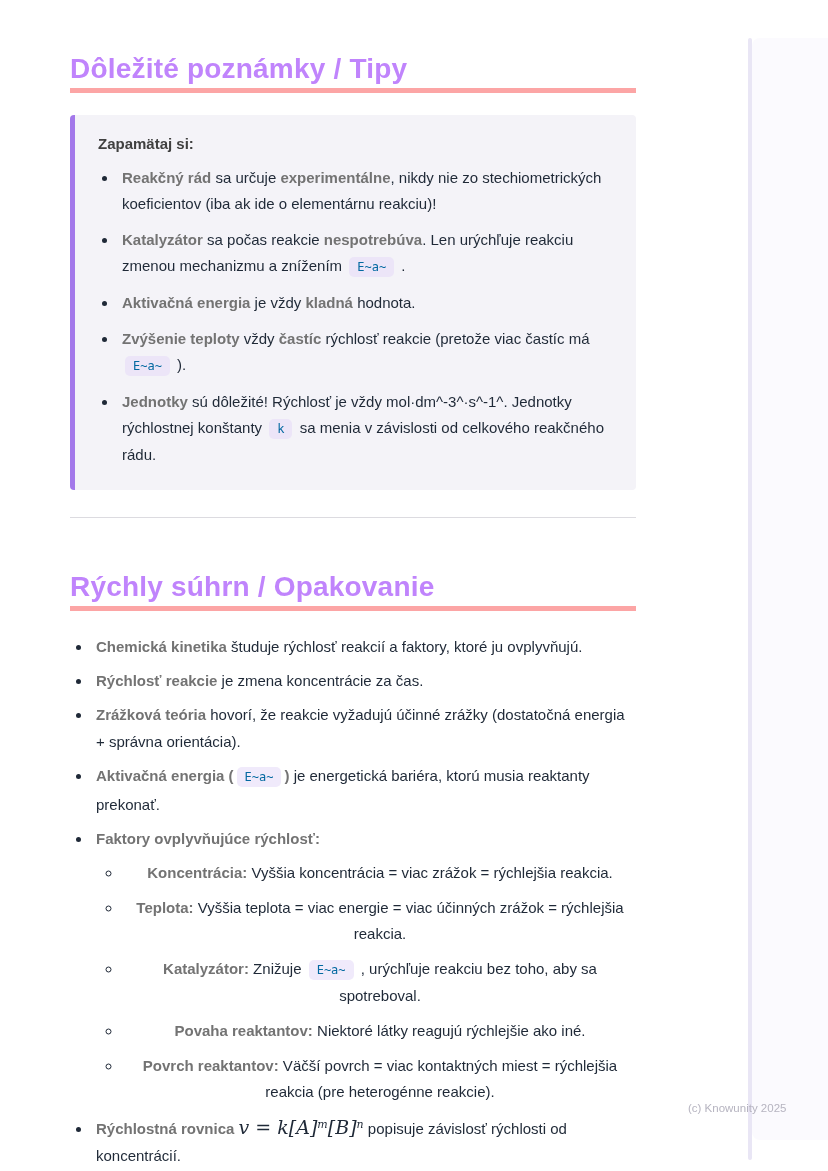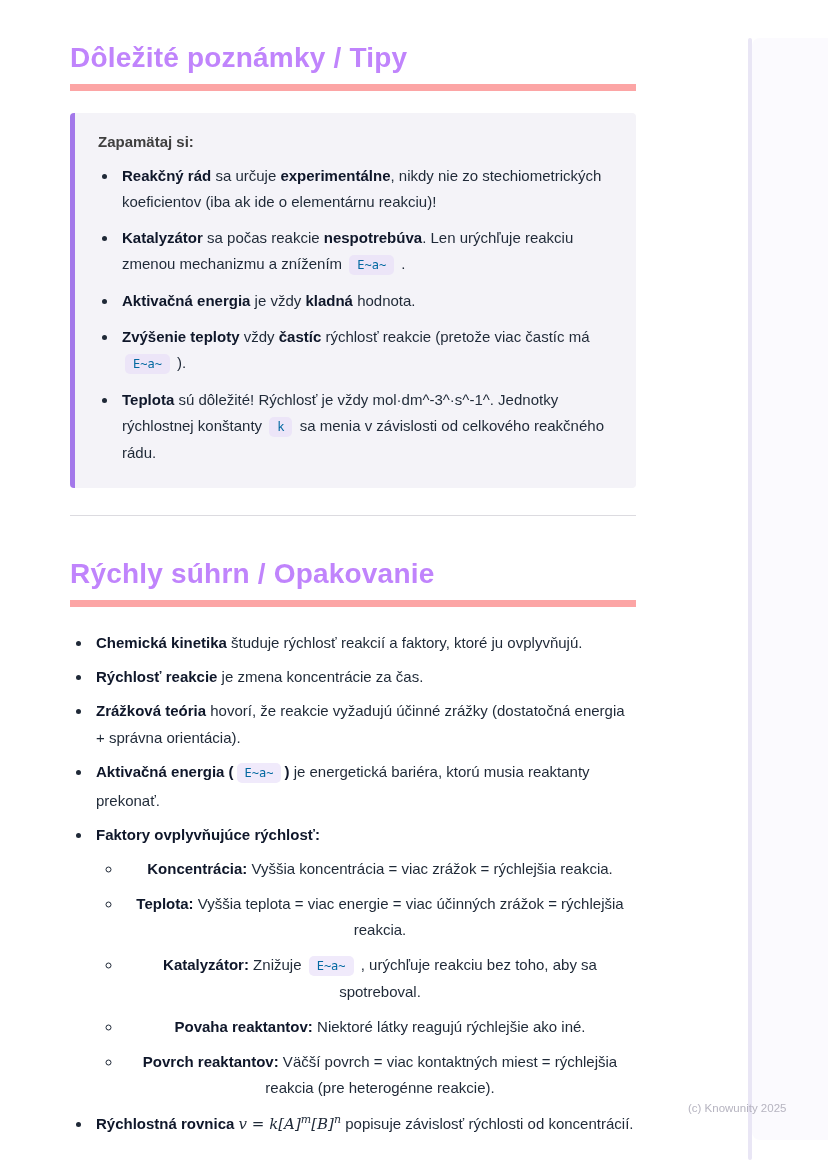--- a/index.html
+++ b/index.html
@@ -10,27 +10,27 @@
     font-family: "Liberation Sans", sans-serif;
     color: #1f2937;
     overflow: hidden;
   }
   .content {
     position: absolute;
     left: 70px; top: 0;
     width: 566px;
   }
   .section-title {
-    margin-top: 42px;
+    margin-top: 53px;
     font-size: 28px;
     font-weight: bold;
     color: #c084fc;
     letter-spacing: 0.2px;
-    padding-bottom: 10px;
-    border-bottom: 7px solid #fca5a5;
+    padding-bottom: 3px;
+    border-bottom: 5px solid #fca5a5;
   }
   
   .callout {
     margin-top: 22px;
     background: #f4f3f8;
     border-left: 5px solid #a378ea;
     border-radius: 4px;
     padding: 20px 26px 22px 23px;
   }
   .callout-heading {
@@ -66,36 +66,36 @@
     padding-left: 26px;
     margin-top: 8px;
     text-align: center;
   }
   ul.sub-list > li {
     font-size: 15px;
     line-height: 26px;
     margin-bottom: 9px;
     padding-left: 2px;
   }
-  strong { font-weight: bold; color: #0f172a; }
+  strong { font-weight: bold; color: #737373; }
   code.chip {
     font-family: "DejaVu Sans Mono", monospace;
     font-size: 12px;
     color: #0369a1;
     background: #f0eafb;
     border-radius: 5px;
     padding: 3px 8px;
     margin: 0 3px;
     white-space: nowrap;
   }
   .callout code.chip { background: #ece5f8; }
   .math {
     font-family: "DejaVu Serif", serif;
     font-style: italic;
-    font-size: 15px;
+    font-size: 19px;
   }
   sup.math { font-size: 11px; line-height: 0; }
   
   .side-panel {
     position: absolute;
     left: 752px; top: 38px;
     width: 76px; height: 1102px;
     background: #fbfafe;
     border-radius: 8px 0 0 8px;
   }
@@ -125,21 +125,21 @@
   <section>
     <h1 class="section-title">Dôležité poznámky / Tipy</h1>
 
     <div class="callout">
       <p class="callout-heading">Zapamätaj si:</p>
       <ul class="list">
         <li><strong>Reakčný rád</strong><span> sa určuje </span><strong>experimentálne</strong><span>, nikdy nie zo stechiometrických koeficientov (iba ak ide o elementárnu reakciu)!</span></li>
         <li><strong>Katalyzátor</strong><span> sa počas reakcie </span><strong>nespotrebúva</strong><span>. Len urýchľuje reakciu zmenou mechanizmu a znížením </span><code class="chip">E~a~</code><span> .</span></li>
         <li><strong>Aktivačná energia</strong><span> je vždy </span><strong>kladná</strong><span> hodnota.</span></li>
         <li><strong>Zvýšenie teploty</strong><span> vždy </span><strong>častíc</strong><span> rýchlosť reakcie (pretože viac častíc má </span><code class="chip">E~a~</code><span> ).</span></li>
-        <li><strong>Teplota</strong><span> sú dôležité! Rýchlosť je vždy mol·dm^-3^·s^-1^. Jednotky rýchlostnej konštanty </span><code class="chip">k</code><span> sa menia v závislosti od celkového reakčného rádu.</span></li>
+        <li><strong>Jednotky</strong><span> sú dôležité! Rýchlosť je vždy mol·dm^-3^·s^-1^. Jednotky rýchlostnej konštanty </span><code class="chip">k</code><span> sa menia v závislosti od celkového reakčného rádu.</span></li>
       </ul>
     </div>
   </section>
 
   <hr class="divider">
 
   <section>
     <h1 class="section-title">Rýchly súhrn / Opakovanie</h1>
 
     <ul class="list top-list">

